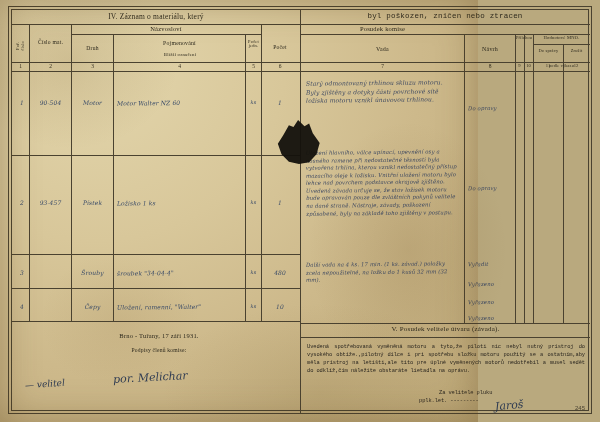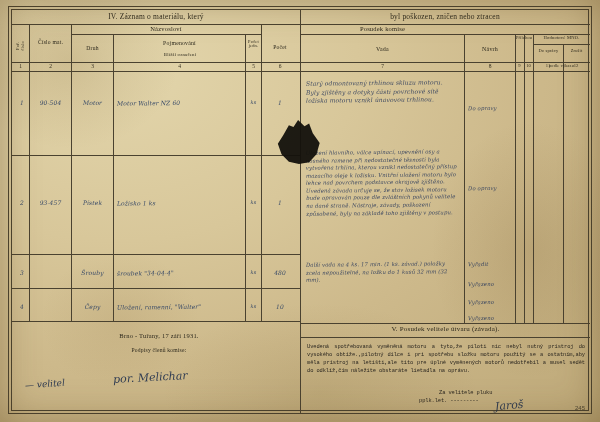--- a/index.html
+++ b/index.html
@@ -4,21 +4,21 @@
 <style>
   html,body{margin:0;padding:0;}
   body{
     width:600px;height:422px;
     background:#b9a97e;
     font-family:"Liberation Serif", serif;
     overflow:hidden;
   }
   #sheet{
     position:relative;
-    width:600px;height:422px;
+    width:478px;height:422px;
     background:
       radial-gradient(ellipse at 20% 15%, #e3d6ac 0%, #d8c79a 35%, #cdb98b 60%, #bda878 100%);
     box-sizing:border-box;
   }
   
   .stain{position:absolute;border-radius:50%;pointer-events:none;}
   .s1{left:-40px;top:-30px;width:220px;height:180px;background:radial-gradient(ellipse,rgba(120,90,40,.18),rgba(120,90,40,0) 70%);}
   .s2{right:-30px;top:120px;width:200px;height:260px;background:radial-gradient(ellipse,rgba(110,80,35,.16),rgba(110,80,35,0) 70%);}
   .s3{left:160px;bottom:-60px;width:320px;height:180px;background:radial-gradient(ellipse,rgba(120,95,45,.15),rgba(120,95,45,0) 70%);}
   .s4{left:40px;top:250px;width:160px;height:140px;background:radial-gradient(ellipse,rgba(140,110,60,.12),rgba(140,110,60,0) 70%);}
@@ -104,21 +104,21 @@
   <div class="stain s3"></div>
   <div class="stain s4"></div>
 
   <div class="page">
     <div class="page-inner"></div>
 
     <div class="h" style="left:3px;top:17px;width:578px;"></div>
     <div class="v" style="left:291px;top:3px;height:403px;"></div>
 
     <div class="lbl" style="left:3px;top:6px;width:288px;font-size:7.5px;">IV. Záznam o materiálu, který</div>
-    <div class="lbl" style="left:292px;top:6px;width:288px;font-size:7.5px;">byl poškozen, zničen nebo ztracen</div>
+    <div class="lbl" style="left:292px;top:6px;width:288px;font-size:7.5px;font-family:Liberation Mono, monospace;">byl poškozen, zničen nebo ztracen</div>
 
     <div class="v" style="left:20px;top:17px;height:297px;"></div>
     <div class="v" style="left:62px;top:17px;height:297px;"></div>
     <div class="v" style="left:104px;top:27px;height:287px;"></div>
     <div class="v" style="left:236px;top:27px;height:287px;"></div>
     <div class="v" style="left:252px;top:17px;height:297px;"></div>
 
     <div class="h" style="left:62px;top:27px;width:190px;"></div>
     <div class="h" style="left:3px;top:55px;width:288px;"></div>
     <div class="h" style="left:3px;top:64px;width:288px;"></div>

